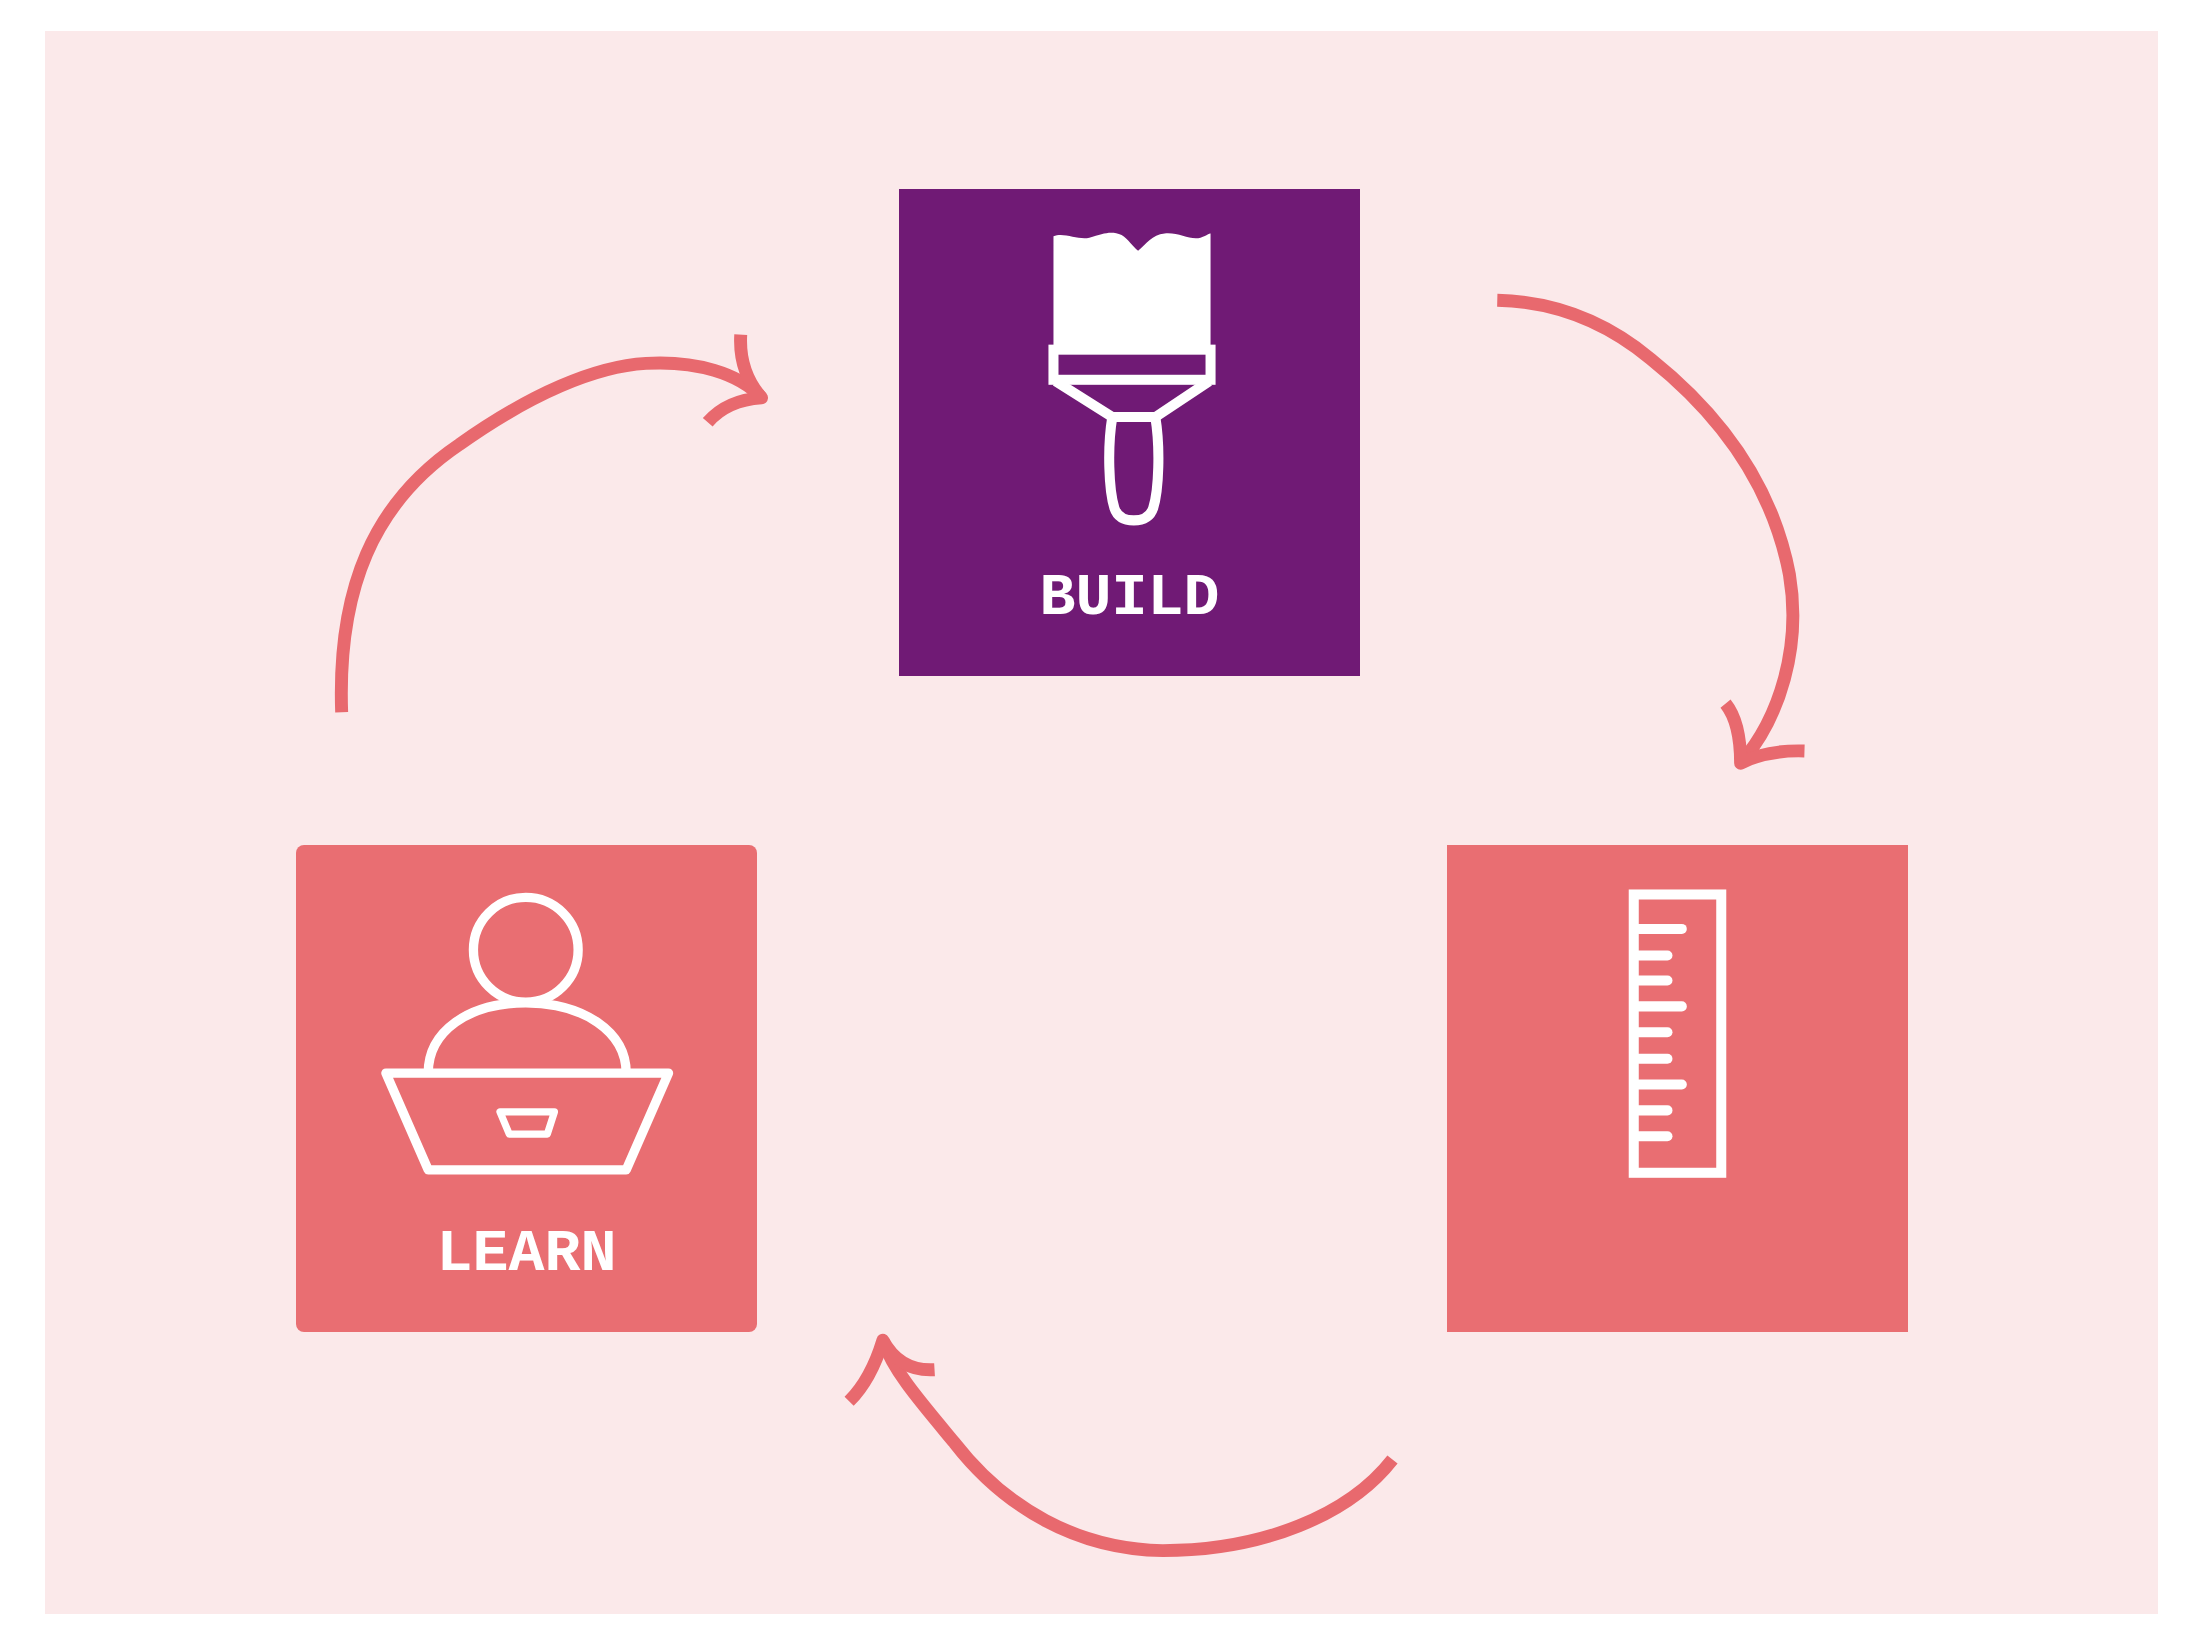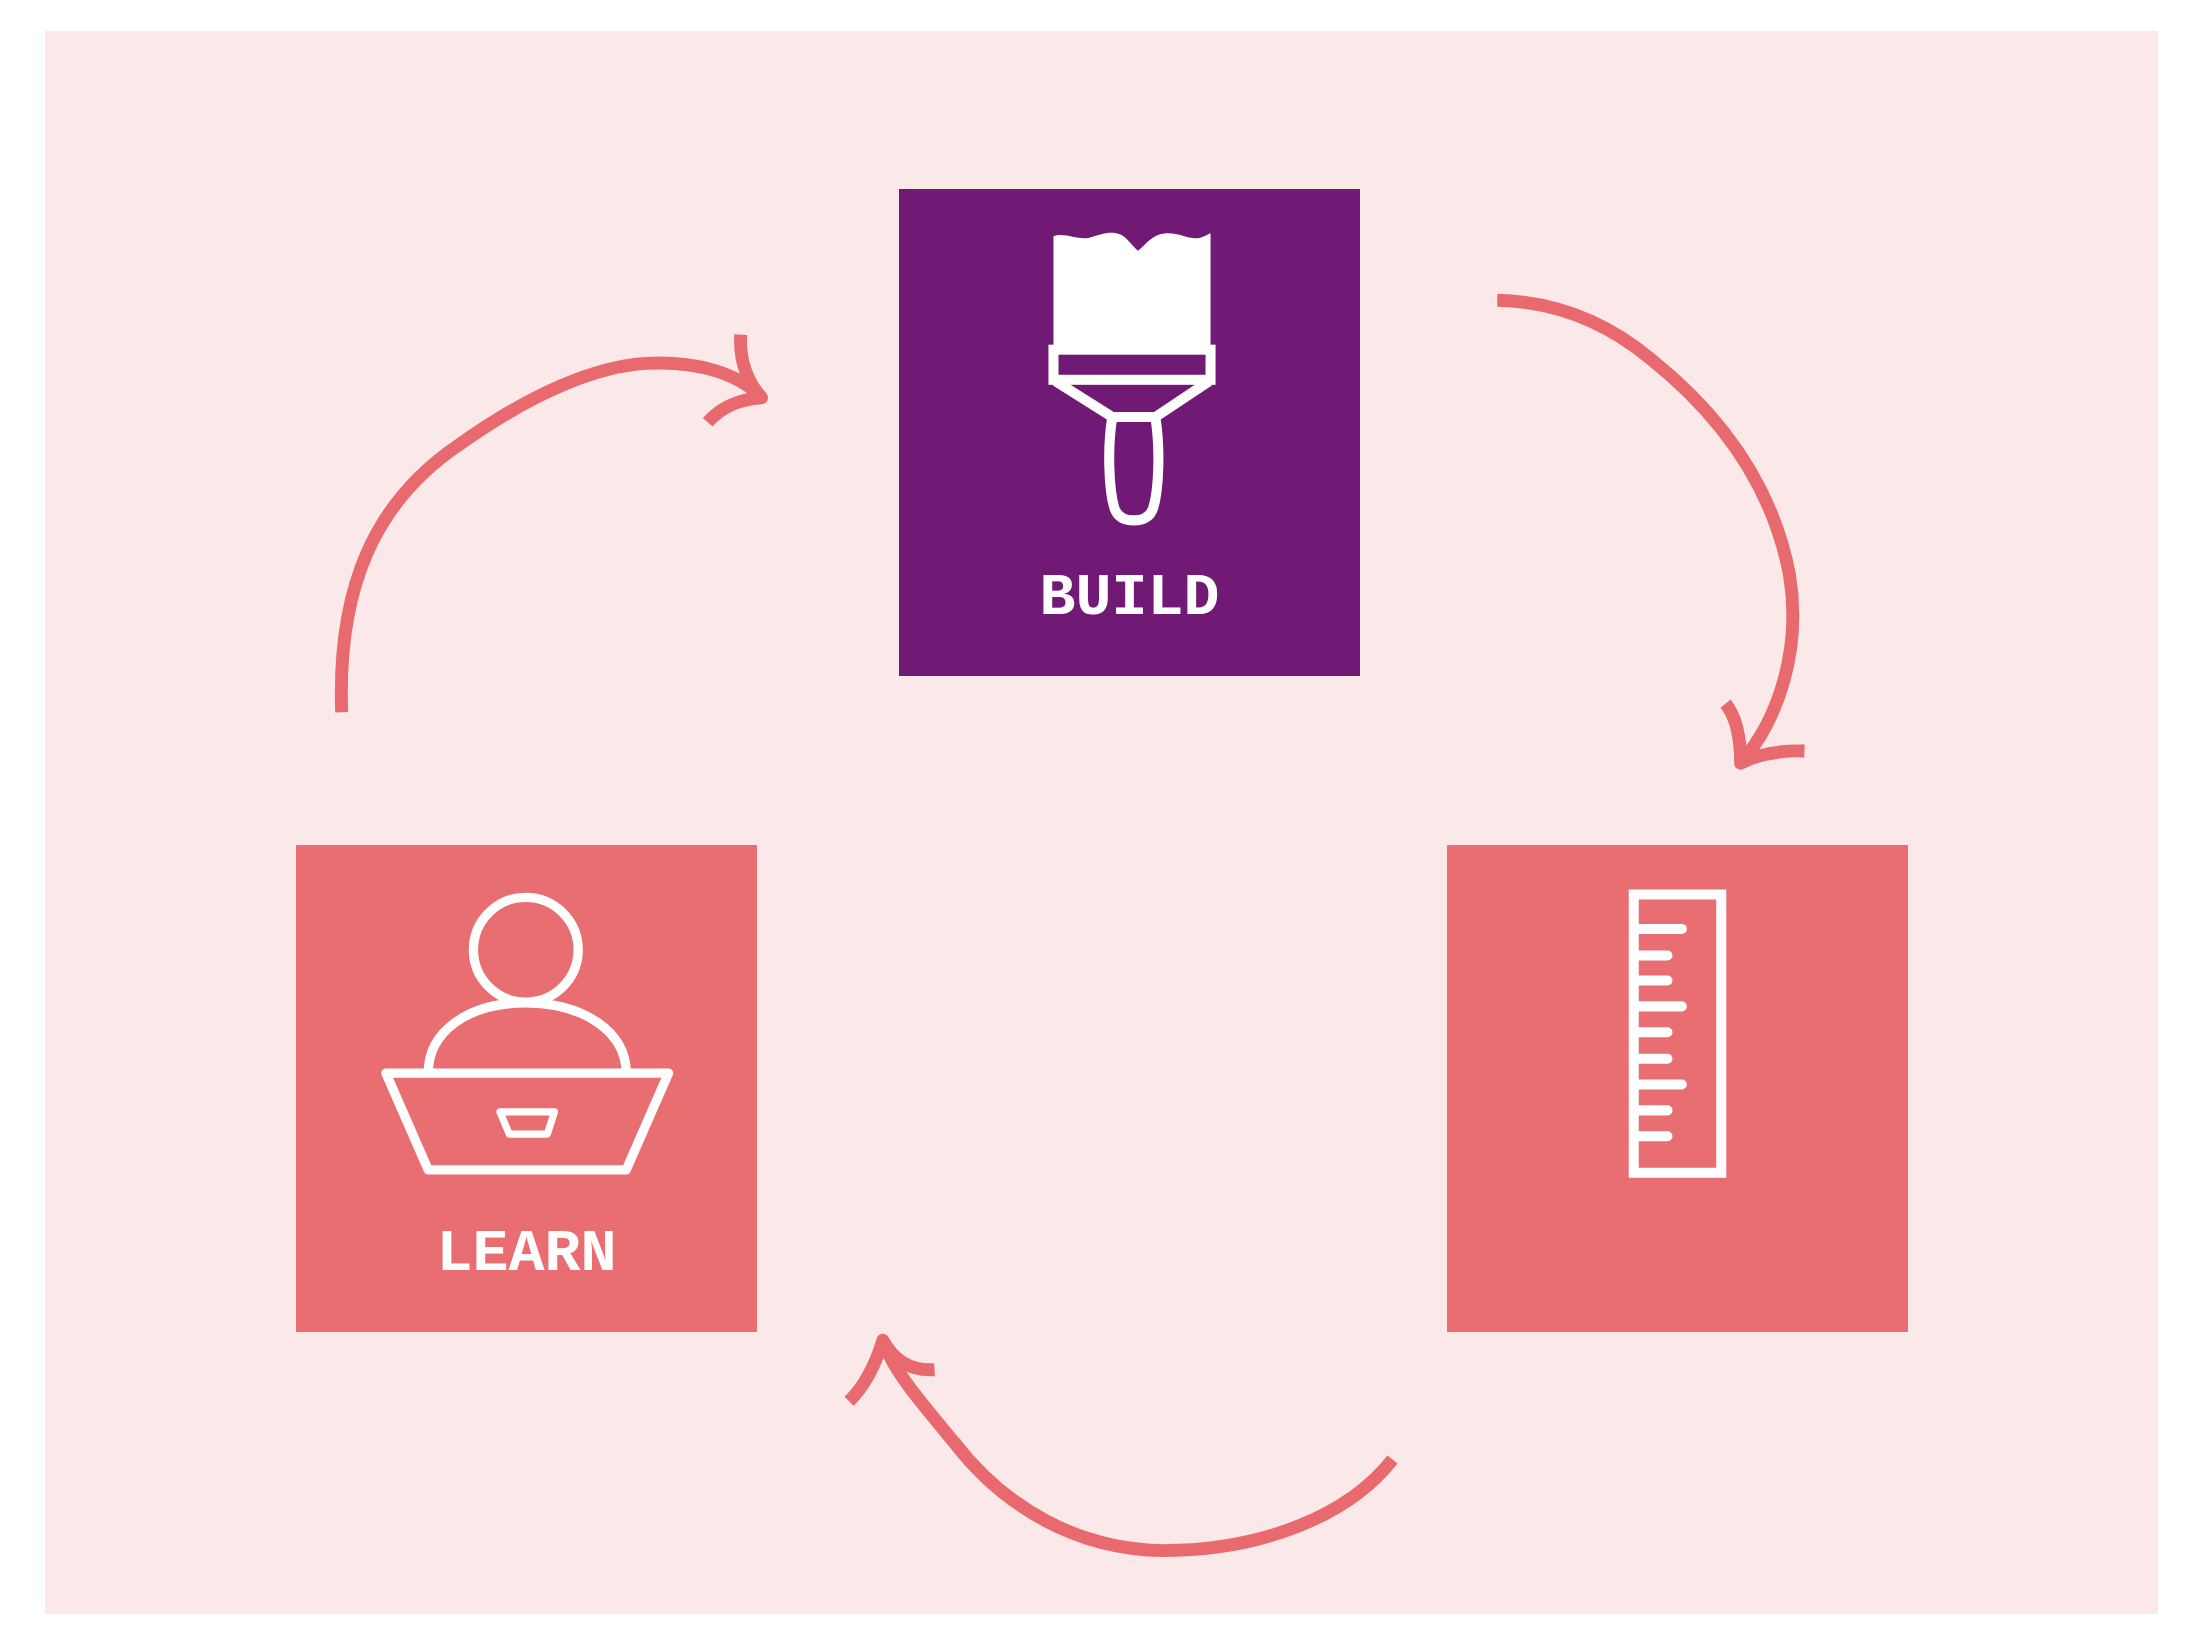--- a/index.html
+++ b/index.html
@@ -42,21 +42,21 @@
 
     <rect x="215" y="224" width="219" height="42" fill="none" stroke="#ffffff" stroke-width="14"></rect>
 
     <path d="M218 268 L 297 318 L 357 318 L 432 268" fill="none" stroke="#ffffff" stroke-width="14" stroke-linejoin="round"></path>
 
     <path d="M297 318 C 290 360, 292 420, 300 445 C 305 460, 318 462, 327 462 C 336 462, 349 460, 354 445 C 362 420, 364 360, 357 318" fill="none" stroke="#ffffff" stroke-width="14" stroke-linejoin="round"></path>
   </svg>
   <div class="label" style="top:379px;">BUILD</div>
 </div>
 
-<div class="box" style="left:296px; top:845px; background:#E96E72;">
+<div class="box" style="left:296px; top:845px; background:#E96E72;border-radius:8px;">
   <svg class="icon" width="461" height="487" viewBox="0 0 642 679">
     <g fill="none" stroke="#ffffff" stroke-width="13" stroke-linejoin="round">
 
       <circle cx="320" cy="146" r="73"></circle>
 
       <path d="M184 318 C 184 260, 240 220, 320 220 C 400 220, 460 260, 460 318"></path>
 
       <path d="M125 318 L 519 318 L 460 453 L 184 453 Z"></path>
 
       <path d="M284 372 L 360 372 L 350 403 L 297 403 Z" stroke-width="10"></path>

